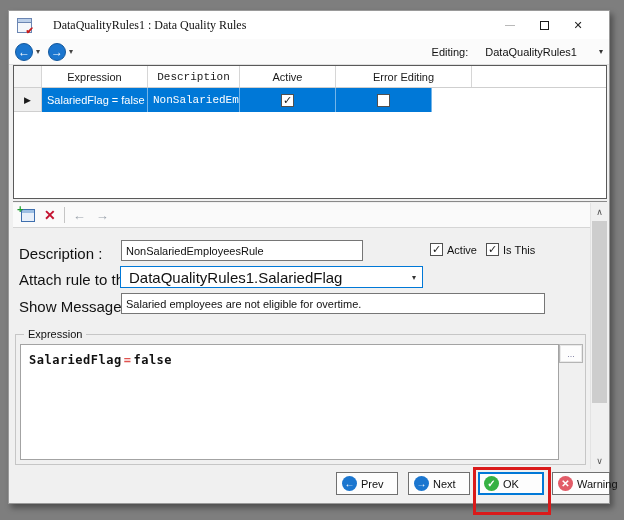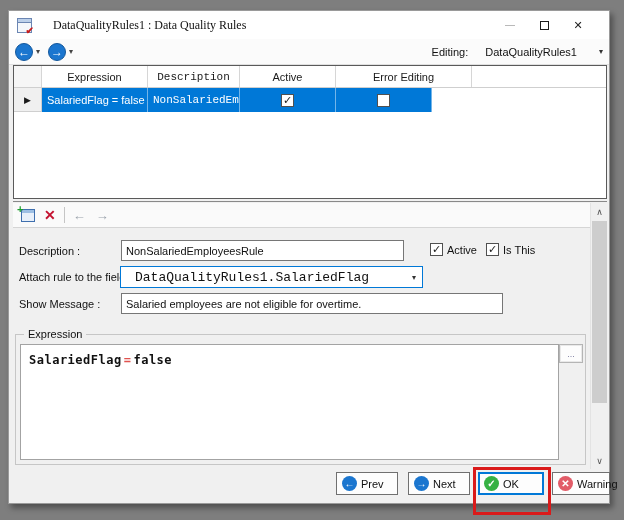--- a/index.html
+++ b/index.html
@@ -62,31 +62,31 @@
            background:#f0f0f0; border-top:1px solid #898989; }
   .panel-toolbar { position:absolute; left:0; top:1px; width:577px; height:25px; background:#fafafa;
                    border-bottom:1px solid #d5d5d5; display:flex; align-items:center; }
   .tb-add { width:14px; height:13px; border:1px solid #3f6fae; background:#e8f0fa; position:relative; margin-left:8px; }
   .tb-add .tb-bar { position:absolute; left:0; top:0; width:100%; height:3px; background:#9dbfe4; }
   .tb-add .tb-plus { position:absolute; left:-5px; top:-7px; color:#1d9e2f; font-weight:bold; font-size:11px; }
   .tb-del { color:#c41230; font-weight:bold; font-size:14px; margin-left:9px; line-height:1; }
   .tb-sep { width:1px; height:16px; background:#c5c5c5; margin:0 8px; }
   .tb-arrow { color:#9aa2ab; font-size:13px; font-weight:bold; margin-right:10px; line-height:1; }
 
-  .field-label { position:absolute; font-size:11px; color:#111; }
+  .field-label { position:absolute; font-size:15px; color:#111; }
   .tbox { position:absolute; height:21px; background:#fff; border:1px solid #767676;
           font-family:"Liberation Sans", sans-serif; font-size:11px; color:#111; padding:0 4px; }
   .chkwrap { position:absolute; display:flex; align-items:center; gap:4px; }
   .chk-box { width:13px; height:13px; background:#fff; border:1px solid #505050; display:flex;
              align-items:center; justify-content:center; font-size:11px; color:#1a1a1a; line-height:1; }
   .chk-label { font-size:11px; color:#111; }
 
   .combo { position:absolute; left:107px; top:64px; width:303px; height:22px; background:#fff;
            border:1px solid #0078d7; display:flex; align-items:center; }
-  .combo-text { flex:1; font-size:13px; color:#111; padding-left:14px; white-space:nowrap; overflow:hidden;font-family:Liberation Mono, monospace; }
+  .combo-text { flex:1; font-size:15px; color:#111; padding-left:8px; white-space:nowrap; overflow:hidden; }
   .combo-caret { width:16px; text-align:center; font-size:8px; color:#333; }
 
   .hint { position:absolute; left:108px; top:115px; font-size:11px; color:#6f6f6f; }
 
   .expr-group { position:absolute; left:2px; top:132px; width:571px; height:131px;
                 border:1px solid #c6c6c6; }
   .expr-legend { position:absolute; left:8px; top:-7px; background:#f0f0f0; padding:0 4px;
                  font-size:11px; color:#111; }
   .expr-area { position:absolute; left:4px; top:9px; width:539px; height:116px; background:#fff;
                border:1px solid #a3a3a3; padding:8px 8px;
@@ -187,38 +187,38 @@
           <span class="tb-bar"></span>
           <span class="tb-plus">+</span>
         </span>
         <span class="tb-del">✕</span>
         <span class="tb-sep"></span>
         <span class="tb-arrow">←</span>
         <span class="tb-arrow">→</span>
       </div>
 
       <span class="field-label" style="left:6px; top:43px;">Description :</span>
-      <input class="tbox" style="left: 108px; top: 38px; width: 283px;" value="NonSalariedEmployeesRule">
+      <input class="tbox" style="left: 108px; top: 38px; width: 242px;" value="NonSalariedEmployeesRule">
       <span class="chkwrap" style="left:417px; top:41px;">
         <span class="chk-box">✓</span>
         <span class="chk-label">Active</span>
       </span>
       <span class="chkwrap" style="left:473px; top:41px;">
         <span class="chk-box">✓</span>
         <span class="chk-label">Is This</span>
       </span>
 
       <span class="field-label" style="left:6px; top:69px;">Attach rule to the field:</span>
       <span class="combo">
         <span class="combo-text">DataQualityRules1.SalariedFlag</span>
         <span class="combo-caret">▾</span>
       </span>
 
       <span class="field-label" style="left:6px; top:96px;">Show Message :</span>
-      <input class="tbox" style="left: 108px; top: 91px; width: 382px;" value="Salaried employees are not eligible for overtime.">
+      <input class="tbox" style="left: 108px; top: 91px; width: 424px;" value="Salaried employees are not eligible for overtime.">
 
       <div class="expr-group">
         <span class="expr-legend">Expression</span>
         <div class="expr-area">
           <span>SalariedFlag</span><span class="expr-op">=</span><span>false</span>
         </div>
         <span class="ellipsis-btn">...</span>
       </div>
 
       <div class="scrollbar">

